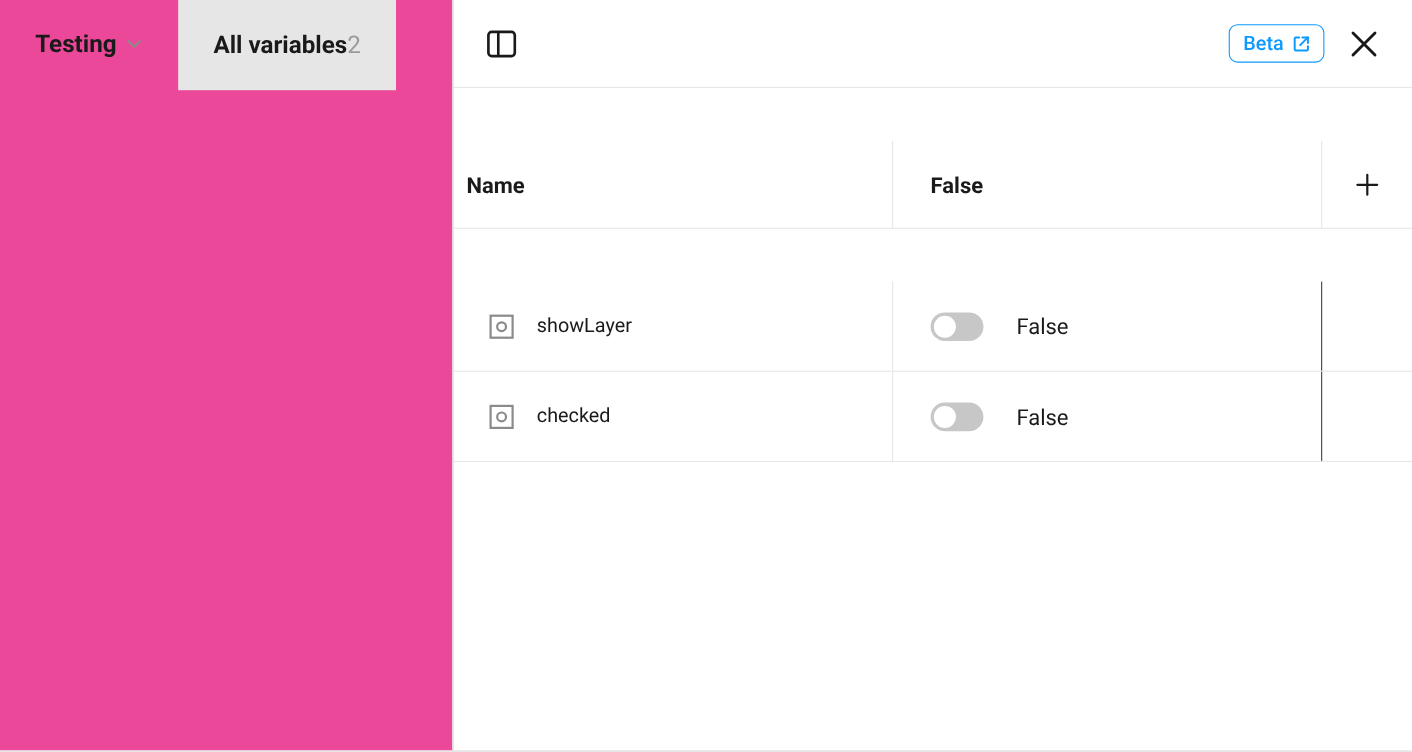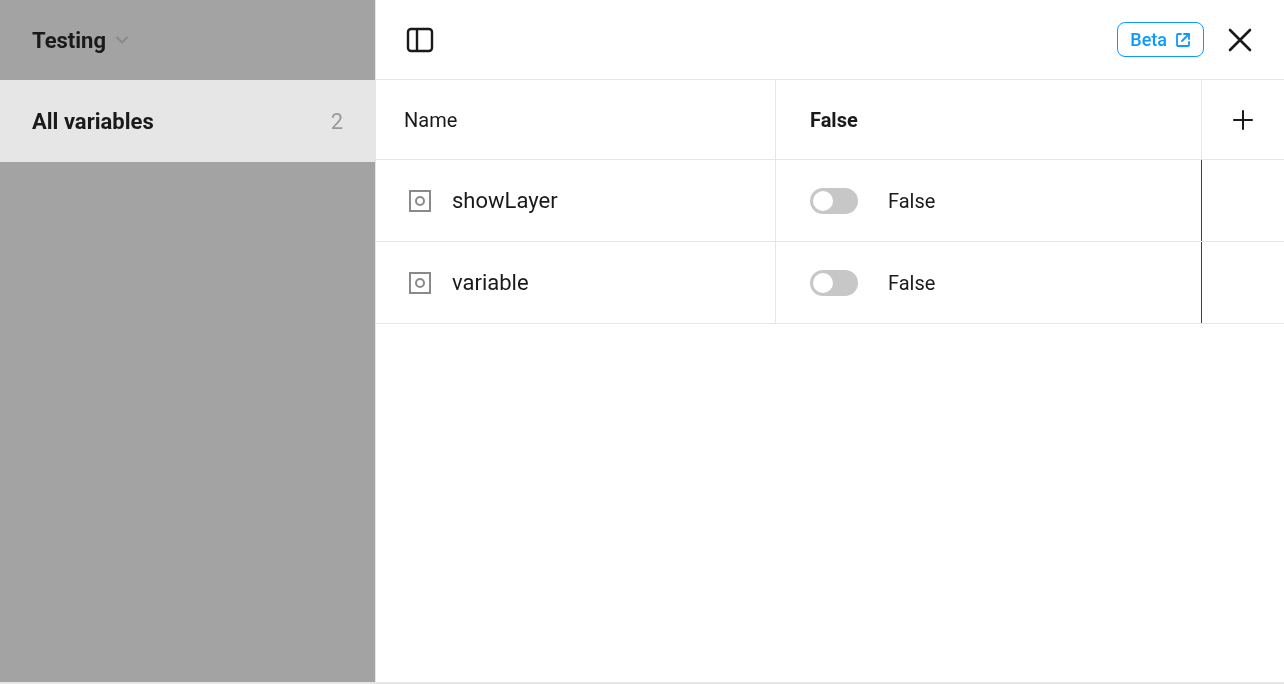--- a/index.html
+++ b/index.html
@@ -12,26 +12,26 @@
       background: #fff;
       color: #1a1a1a;
     }
     .app {
       display: flex;
       width: 100%;
       height: 100%;
       border-bottom: 2px solid #e6e6e6;
     }
     .sidebar {
-      width: 376px;
-      height: 100%;
-      background: #a3a3a3;
+      width: 412px;
+      height: 100%;
+      background: #ec4899;
       border-right: 1px solid #e6e6e6;
       display: flex;
-      flex-direction: column;
+      flex-direction: row;
     }
     .sidebar-header {
       display: flex;
       align-items: center;
       height: 80px;
       padding: 0 32px;
       gap: 8px;
     }
     .collection-title {
       font-size: 22px;
@@ -60,20 +60,21 @@
     }
     .sidebar-item-count {
       font-size: 22px;
       color: #9a9a9a;
     }
     .main {
       flex: 1;
       display: flex;
       flex-direction: column;
       height: 100%;
+      gap: 48px;
     }
     .topbar {
       height: 80px;
       border-bottom: 1px solid #e6e6e6;
       display: flex;
       align-items: center;
       padding-left: 24px;
       padding-right: 24px;
       gap: 16px;
     }
@@ -105,23 +106,23 @@
       height: 80px;
       border-bottom: 1px solid #e6e6e6;
       align-items: center;
     }
     .col-name {
       width: 400px;
       border-right: 1px solid #e6e6e6;
       height: 100%;
       display: flex;
       align-items: center;
-      padding-left: 28px;
+      padding-left: 12px;
       font-size: 20px;
-      font-weight: 400;
+      font-weight: 700;
     }
     .col-value {
       flex: 1;
       height: 100%;
       display: flex;
       align-items: center;
       padding-left: 34px;
       font-size: 20px;
       font-weight: 700;
       border-right: 1px solid #e6e6e6;
@@ -142,21 +143,21 @@
       align-items: center;
     }
     .cell-name {
       width: 400px;
       border-right: 1px solid #e6e6e6;
       height: 100%;
       display: flex;
       align-items: center;
       padding-left: 32px;
       gap: 20px;
-      font-size: 22px;
+      font-size: 18px;
     }
     .cell-value {
       flex: 1;
       height: 100%;
       display: flex;
       align-items: center;
       padding-left: 34px;
       gap: 30px;
       font-size: 20px;
       border-right: 1px solid #404040;
@@ -274,21 +275,21 @@
         <div class="cell-end"></div>
       </div>
       <div class="table-row">
         <div class="cell-name">
           <span class="boolean-type-icon">
             <svg width="24" height="24" viewBox="0 0 24 24" fill="none">
               <rect x="2" y="2" width="20" height="20" stroke="#8a8a8a" stroke-width="2"></rect>
               <circle cx="12" cy="12" r="4" stroke="#8a8a8a" stroke-width="2"></circle>
             </svg>
           </span>
-          <span>variable</span>
+          <span>checked</span>
         </div>
         <div class="cell-value">
           <span class="toggle">
               <span class="knob"></span>
             </span>
           <span>False</span>
         </div>
         <div class="cell-end"></div>
       </div>
     </div>

